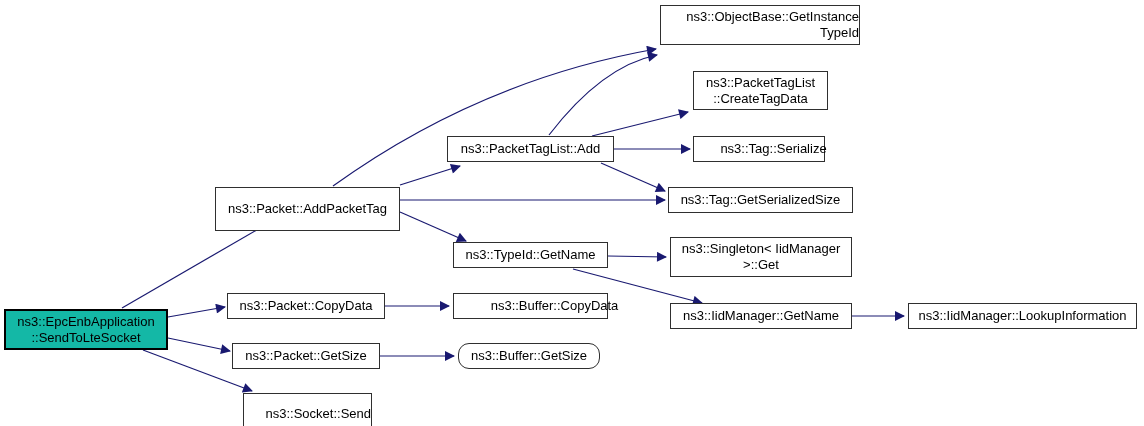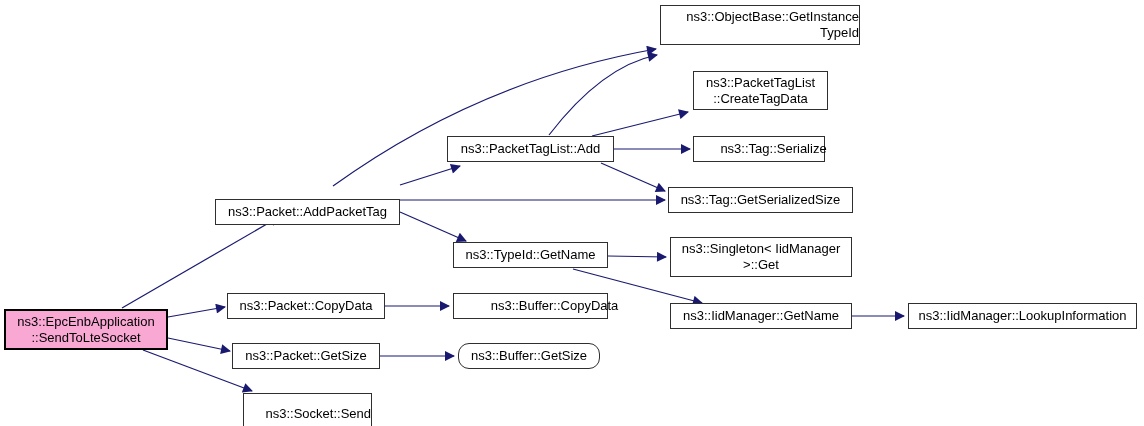--- a/index.html
+++ b/index.html
@@ -8,21 +8,21 @@
     font-family:"Liberation Sans", sans-serif; overflow:hidden;
   }
   .edges { position:absolute; left:0; top:0; width:1144px; height:426px; }
   .node {
     position:absolute; box-sizing:border-box;
     background:#ffffff; border:1px solid #2f2f2f;
     display:flex; flex-direction:column; align-items:center; justify-content:center;
     font-size:13px; line-height:1.22; color:#000000; text-align:center;
     white-space:nowrap; cursor:pointer;
   }
-  .node.hl { background:#f9a8d4; border:2px solid #000000;justify-content:center; }
+  .node.hl { background:#14b8a6; border:2px solid #000000;justify-content:center; }
   .node span { display:block; }
 </style>
 </head>
 <body>
 
 <div class="graph">
 
   <svg class="edges" viewBox="0 0 1144 426" xmlns="http://www.w3.org/2000/svg">
     <defs>
       <marker id="arrow" viewBox="0 0 10 10" refX="9" refY="5" markerWidth="13" markerHeight="10" orient="auto" markerUnits="userSpaceOnUse">
@@ -48,21 +48,21 @@
       <path marker-end="url(#arrow)" d="M385,306 L449,306"></path>
       <path marker-end="url(#arrow)" d="M380,356 L454,356"></path>
     </g>
   </svg>
 
   <div class="node hl" style="left:4px; top:309px; width:164px; height:41px;">
     <span>ns3::EpcEnbApplication</span>
     <span>::SendToLteSocket</span>
   </div>
 
-  <div class="node" style="left:215px; top:199px; width:185px; height:26px;">
+  <div class="node" style="left:215px; top:187px; width:185px; height:44px;">
     <span>ns3::Packet::AddPacketTag</span>
   </div>
 
   <div class="node" style="left:227px; top:293px; width:158px; height:26px;">
     <span>ns3::Packet::CopyData</span>
   </div>
 
   <div class="node" style="left:453px; top:293px; width:155px; height:26px;padding-left:48px;">
     <span>ns3::Buffer::CopyData</span>
   </div>

